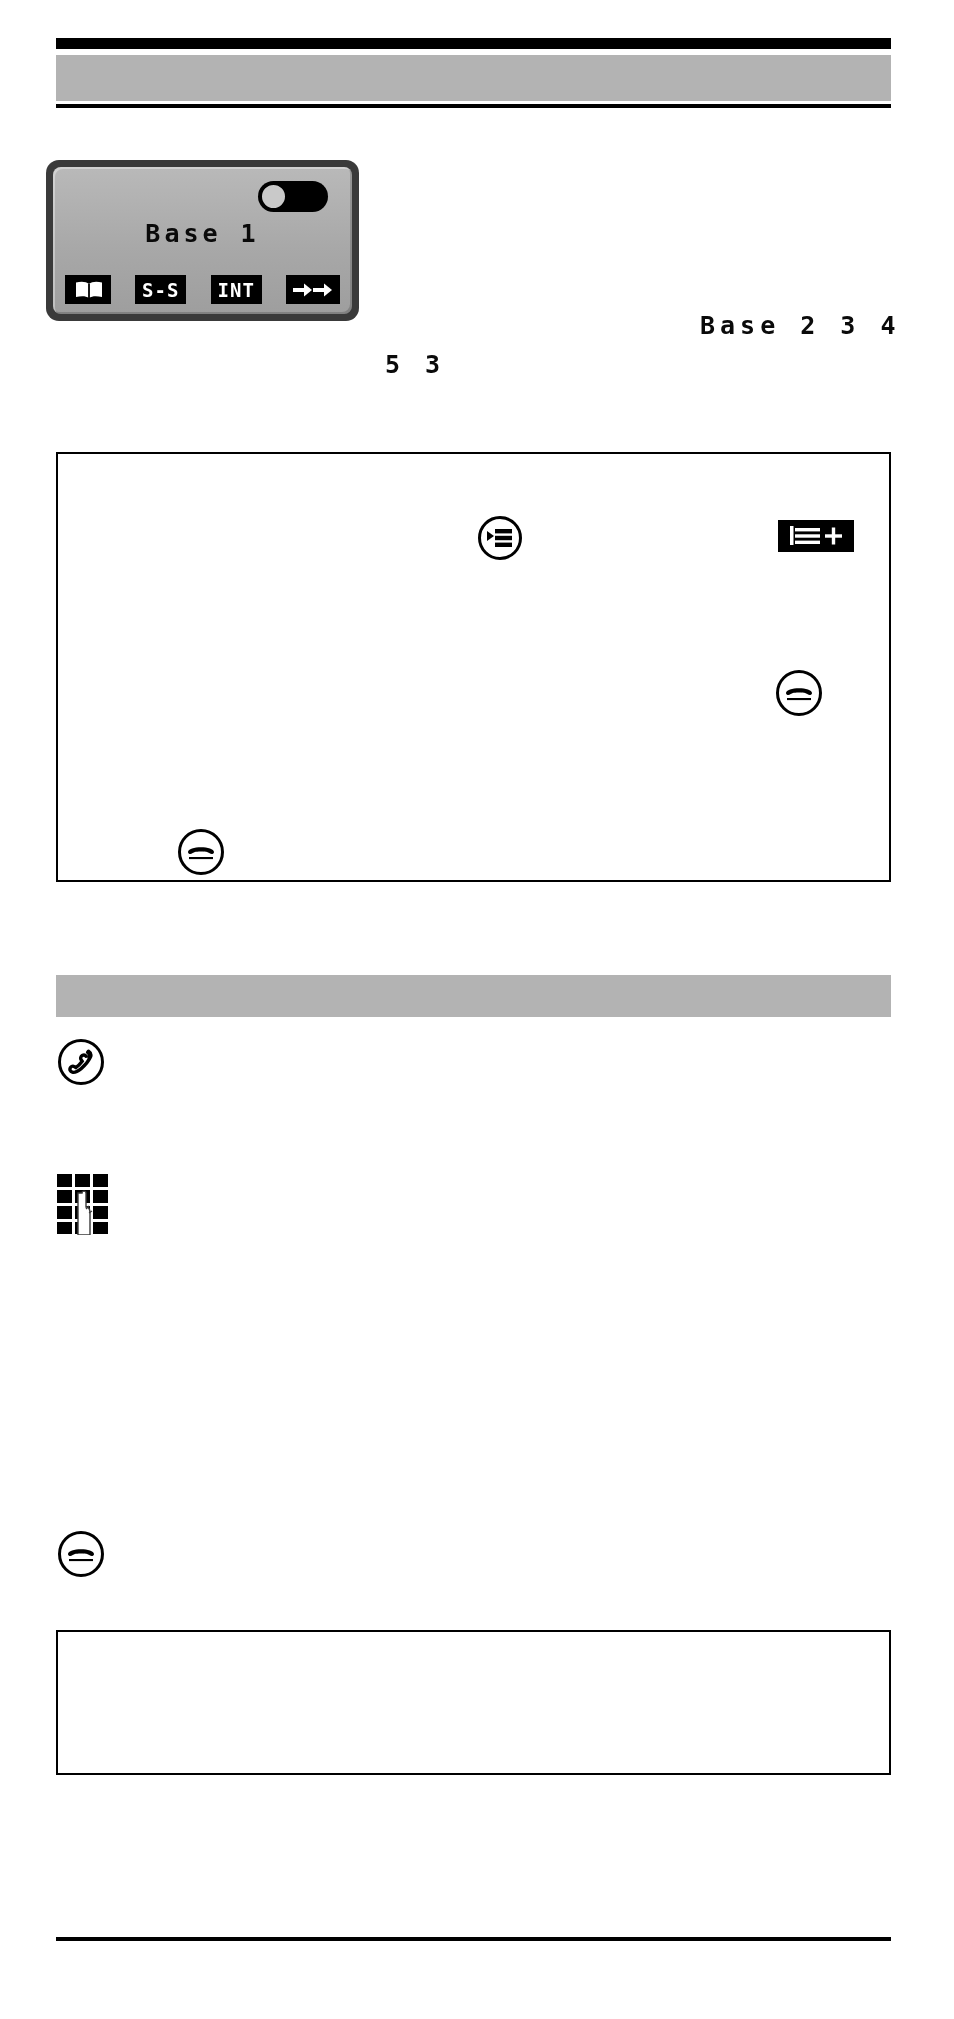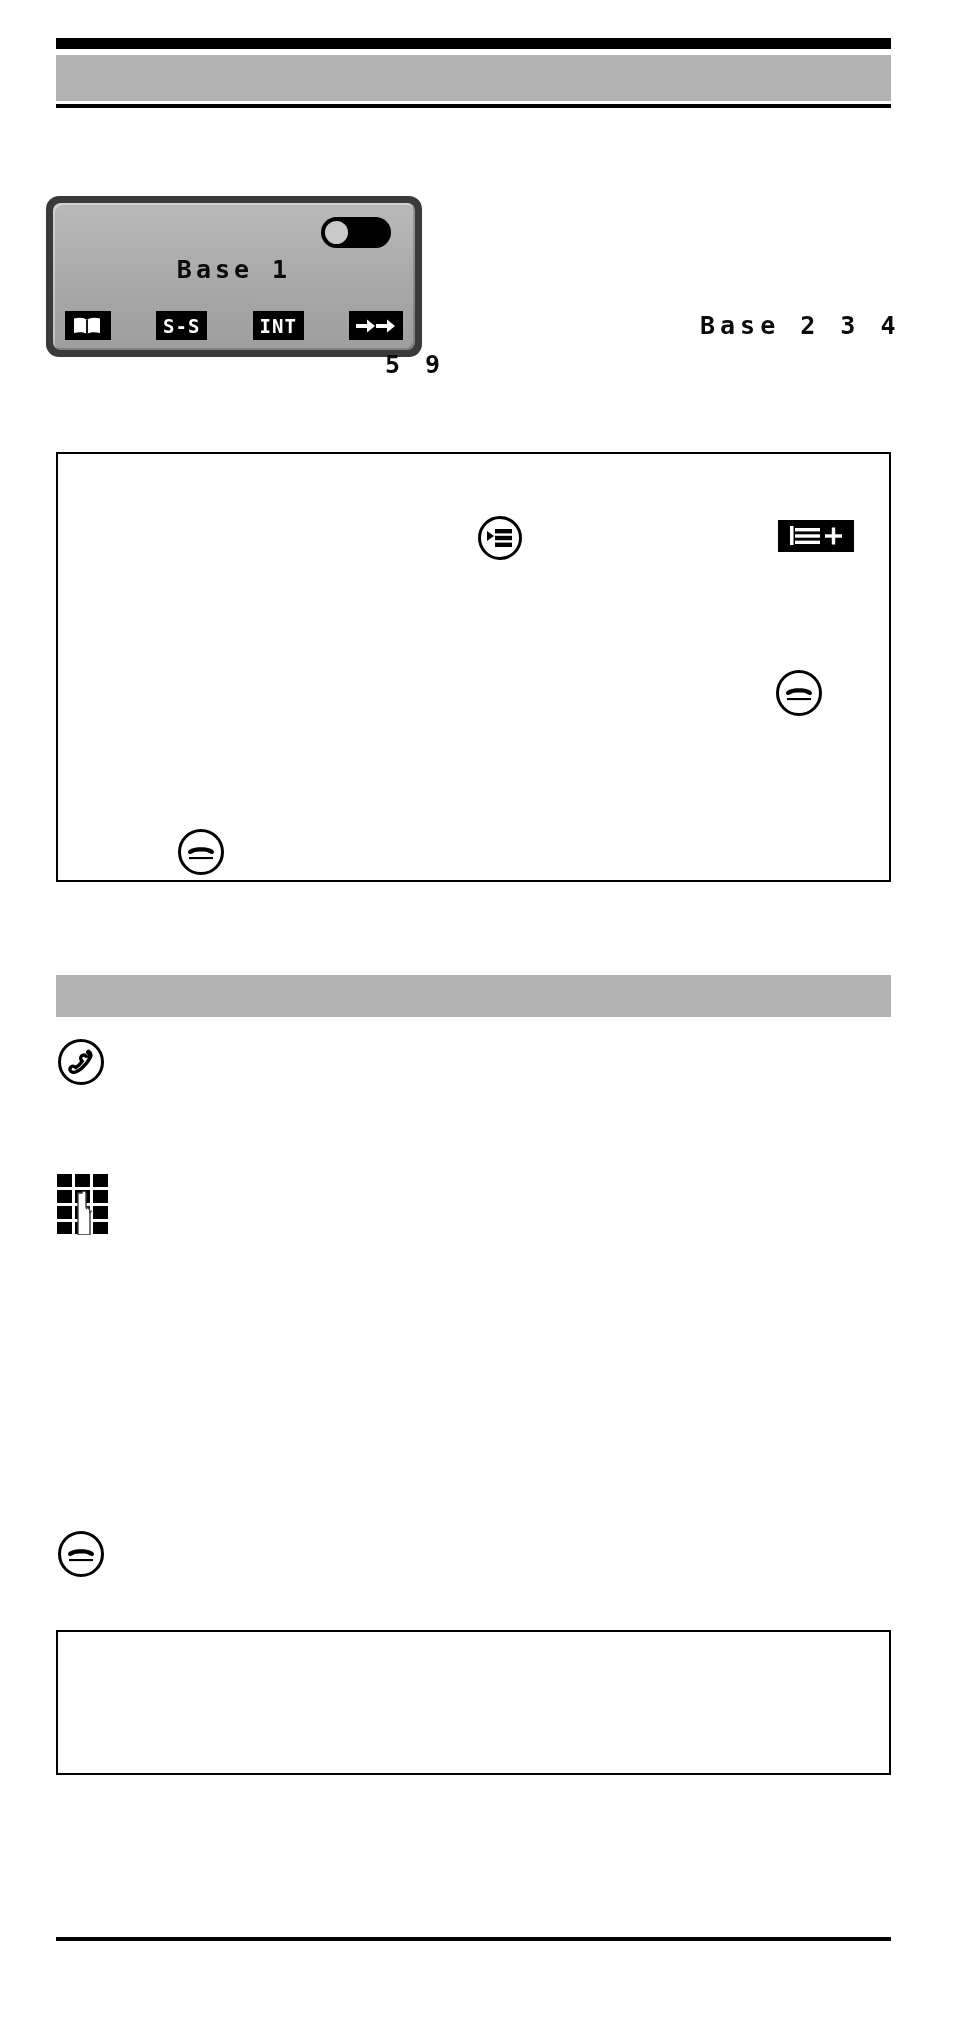--- a/index.html
+++ b/index.html
@@ -31,26 +31,25 @@
   }
   .header-rule-bottom {
     left: 56px; top: 104px;
     width: 835px; height: 4px;
     background: #000000;
   }
 
   
   .lcd-frame {
     left: 46px; top: 160px;
-    width: 376px; height: 161px;
+    width: 313px; height: 161px;
     background: #3a3a3a;
     border-radius: 13px;
     padding: 7px;
     box-sizing: border-box;
-    margin-top: 36px;
   }
   .lcd-screen {
     position: relative;
     width: 100%;
     height: 100%;
     border-radius: 8px;
     background: linear-gradient(180deg, #b9b9b9 0%, #a8a8a8 55%, #9e9e9e 100%);
     box-shadow: inset 2px 2px 0 rgba(255,255,255,.35),
                 inset -2px -2px 0 rgba(0,0,0,.18);
     overflow: hidden;
@@ -95,21 +94,21 @@
     font-family: "DejaVu Sans Mono", monospace;
     font-size: 19px;
     font-weight: 700;
     letter-spacing: 1px;
     height: 29px;
     min-width: 46px;
     padding: 11px 7px;
     box-sizing: border-box;
     display: flex;
     align-items: center;
-    justify-content: flex-start;
+    justify-content: flex-end;
   }
   .softkey svg { display: block; }
 
   
   .lcd-text-loose {
     font-family: "DejaVu Sans Mono", monospace;
     font-size: 25px;
     font-weight: 700;
     letter-spacing: 5px;
     color: #0a0a0a;
@@ -215,21 +214,21 @@
           </svg>
         </span>
       </div>
 
     </div>
   </div>
 </div>
 
 <div class="abs lcd-text-loose" style="left:700px; top:277px;">Base 2 3 4</div>
 
-<div class="abs lcd-text-loose" style="left:385px; top:316px;">5 9</div>
+<div class="abs lcd-text-loose" style="left:385px; top:316px;">5 3</div>
 
 <div class="abs note-box note-box-1">
   <span></span>
 </div>
 
 <div class="abs key-circle" style="left:478px; top:516px; width:44px; height:44px;">
   <span>
     <svg width="26" height="20" viewBox="0 0 26 20">
       <polygon points="0,3 0,13 7,8" fill="#000"></polygon>
       <rect x="8" y="1" width="17" height="4.4" fill="#000"></rect>

